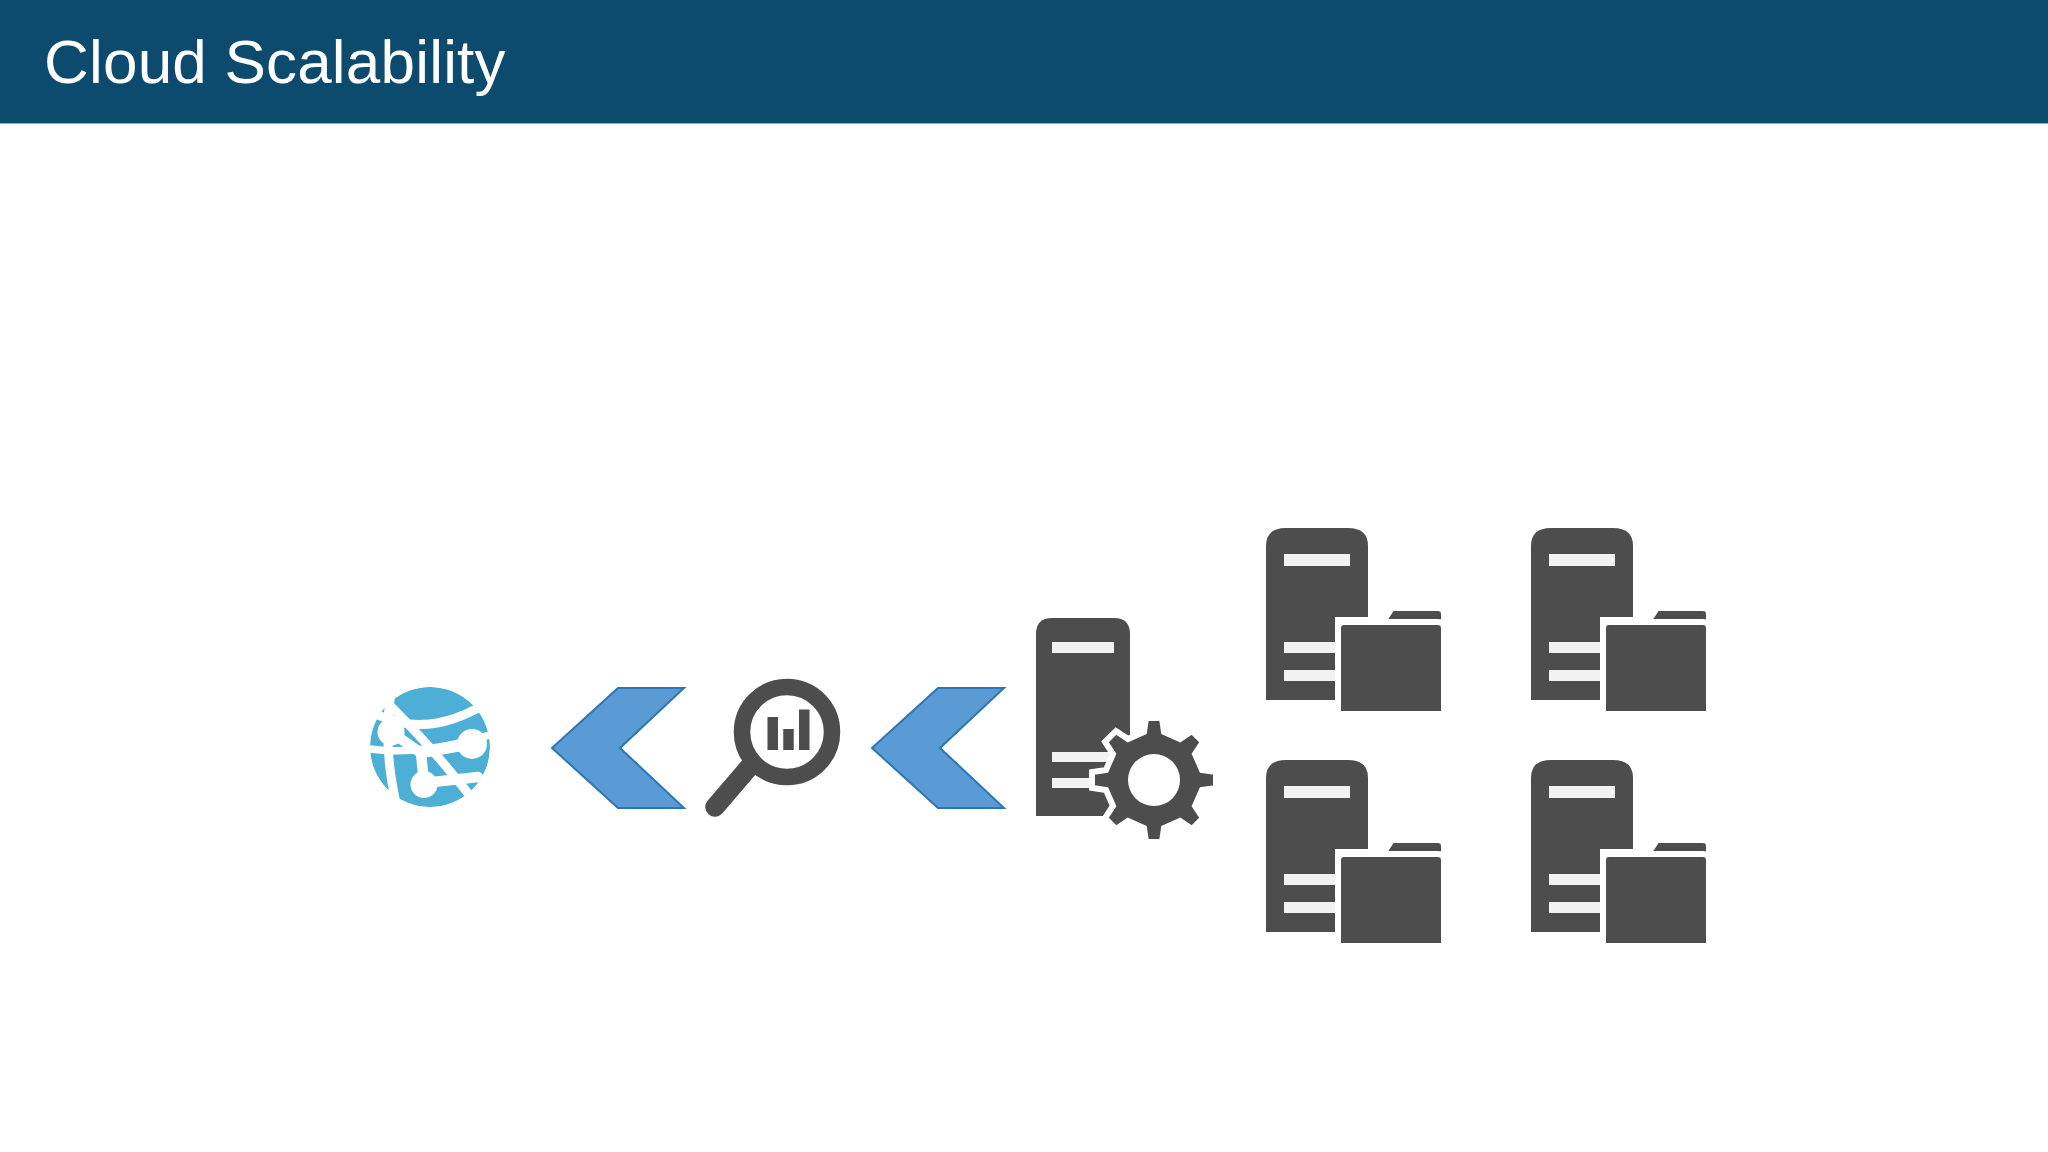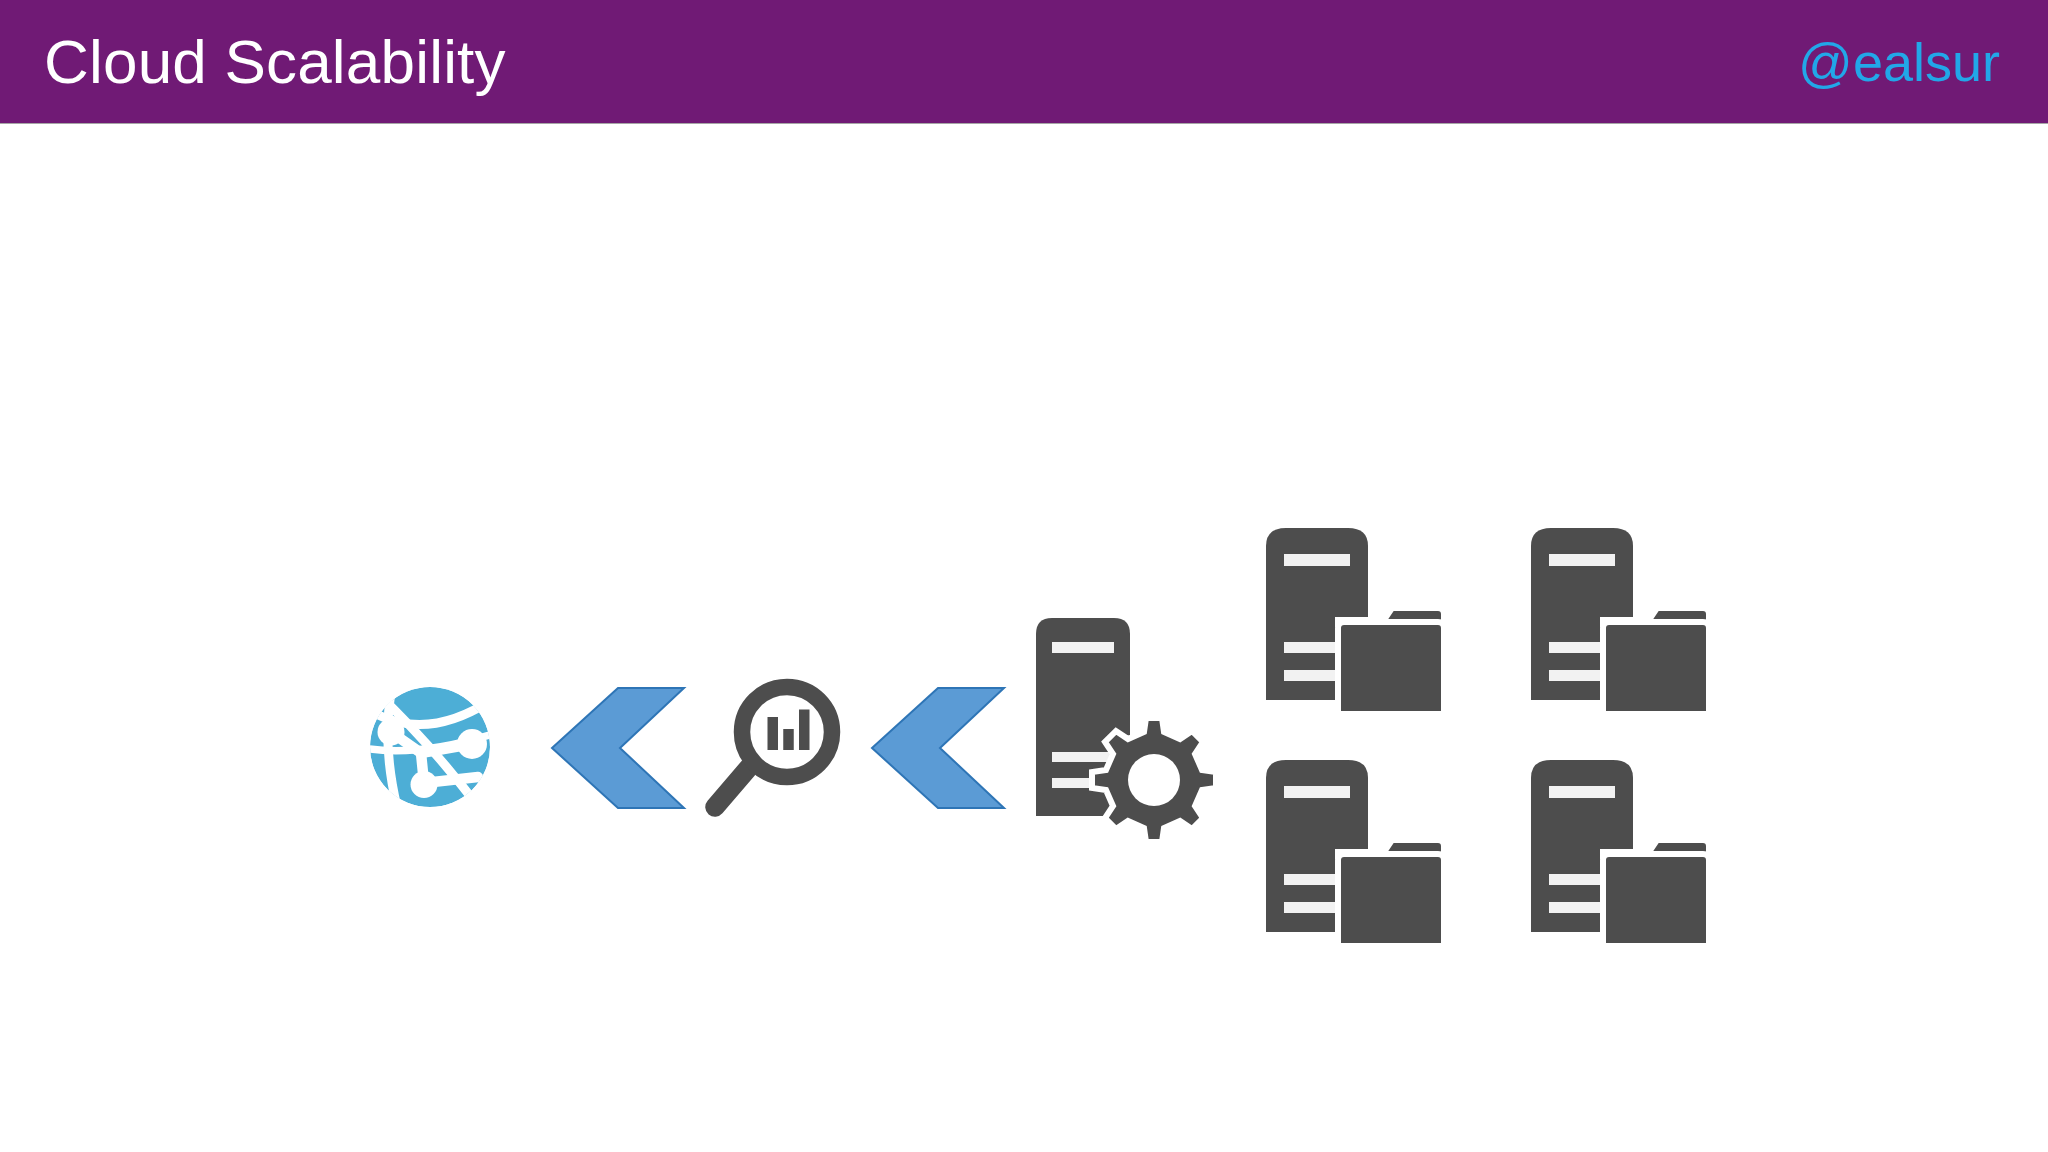--- a/index.html
+++ b/index.html
@@ -15,21 +15,21 @@
     font-family: "Liberation Sans", sans-serif;
   }
 
   
   #header-bar {
     position: absolute;
     left: 0;
     top: 0;
     width: 2048px;
     height: 124px;
-    background: #701a75;
+    background: #0c4a6e;
     border-bottom: 1px solid #a6a6a6;
     box-sizing: border-box;
   }
   #slide-title {
     position: absolute;
     left: 44px;
     top: 50%;
     transform: translateY(-50%);
     color: #ffffff;
     font-size: 62px;
@@ -87,21 +87,20 @@
   .data-node.r1c0 { left: 0px;   top: 232px; }
   .data-node.r1c1 { left: 265px; top: 232px; }
 
   svg { display: block; overflow: visible; }
 </style>
 </head>
 <body>
 
 <div id="header-bar">
   <div id="slide-title">Cloud Scalability</div>
-  <div id="twitter-handle">@ealsur</div>
 </div>
 
 <div id="slide-canvas">
 
   <div class="abs" id="globe-icon-wrap">
     <svg width="150" height="150" viewBox="0 0 100 100" aria-hidden="true">
       <defs>
         <clipPath id="globeClip">
             <circle cx="50" cy="50" r="40"></circle>
           </clipPath>

